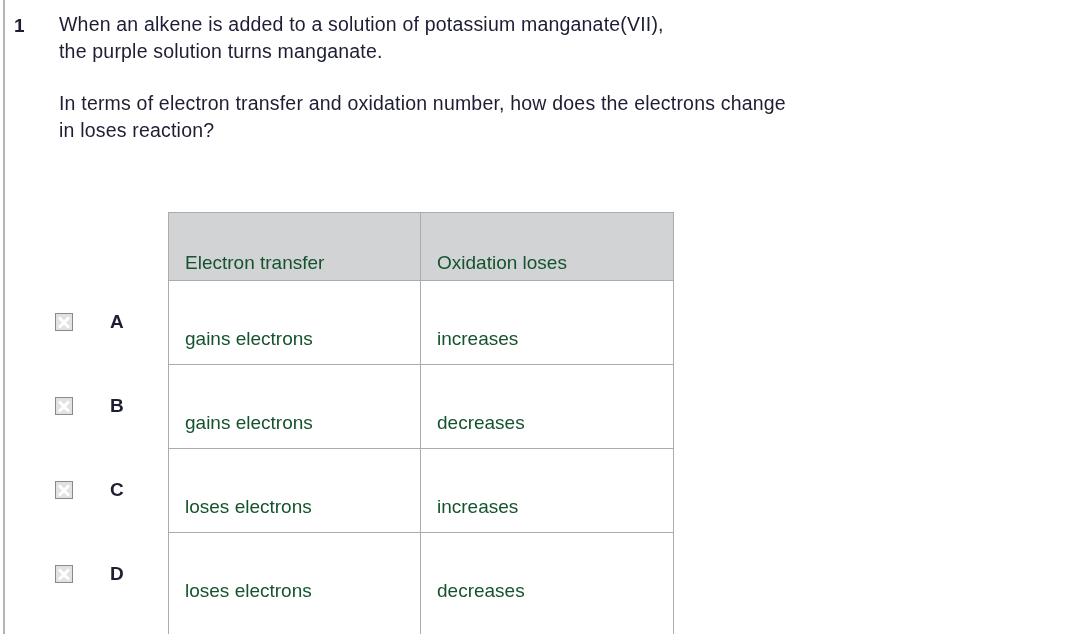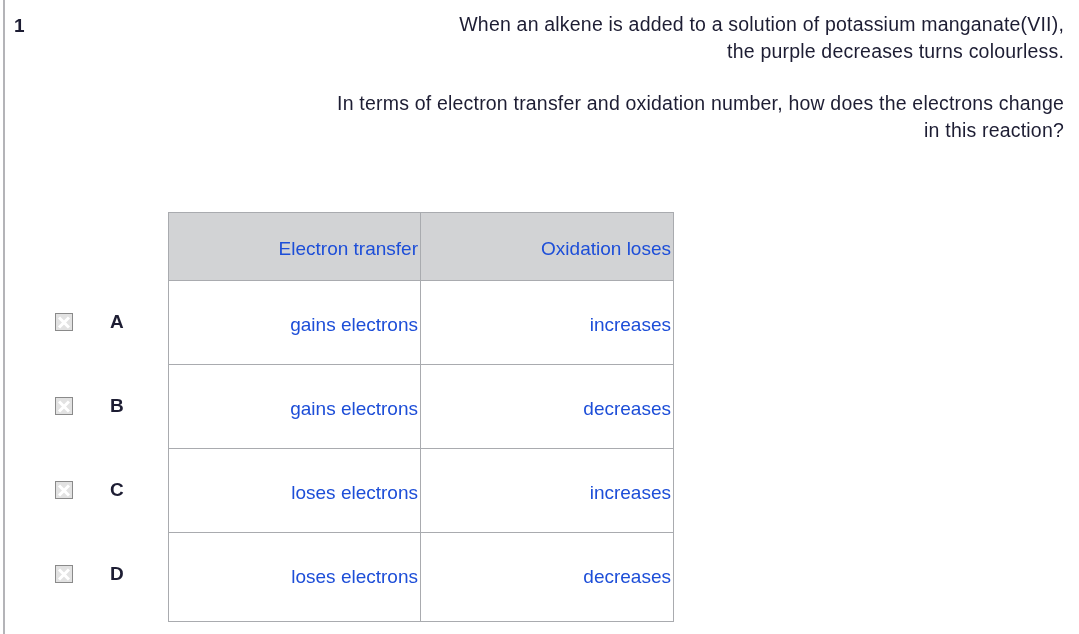--- a/index.html
+++ b/index.html
@@ -46,21 +46,20 @@
   }
   .q-body {
     margin-left: 45px;
   }
   .q-para {
     font-size: 19.5px;
     line-height: 26.5px;
     color: #1d1d33;
     margin: 0;
     letter-spacing: 0.01em;
-    text-align: right;
   }
   .q-para.second {
     margin-top: 26px;
   }
 
   
   .options {
     position: absolute;
     left: 0;
     top: 212px;
@@ -117,25 +116,25 @@
   .tbl {
     position: absolute;
     left: 168px;
     top: 0;
     width: 505px;
     border-collapse: collapse;
     table-layout: fixed;
   }
   .tbl th, .tbl td {
     border: 1px solid #a9abaf;
-    text-align: right;
+    text-align: left;
     font-weight: normal;
     font-size: 19px;
-    color: #1d4ed8;
-    padding: 2px;
+    color: #14532d;
+    padding: 16px;
   }
   .tbl th {
     background: #d2d3d5;
     height: 68px;
   }
   .tbl td {
     background: #ffffff;
     height: 84px;
   }
   .tbl col.c1 { width: 252px; }
@@ -144,25 +143,25 @@
 </head>
 <body>
 
 <div class="left-rule"></div>
 
 <div class="question">
   <div class="q-number">1</div>
   <div class="q-body">
     <p class="q-para">
       <span>When an alkene is added to a solution of potassium manganate(VII),</span><br>
-      <span>the purple decreases turns colourless.</span>
+      <span>the purple solution turns manganate.</span>
     </p>
     <p class="q-para second">
       <span>In terms of electron transfer and oxidation number, how does the electrons change</span><br>
-      <span>in this reaction?</span>
+      <span>in loses reaction?</span>
     </p>
   </div>
 </div>
 
 <div class="options">
 
   <div class="opt-row header-row">
     <table class="tbl">
       <colgroup>
           <col class="c1">

